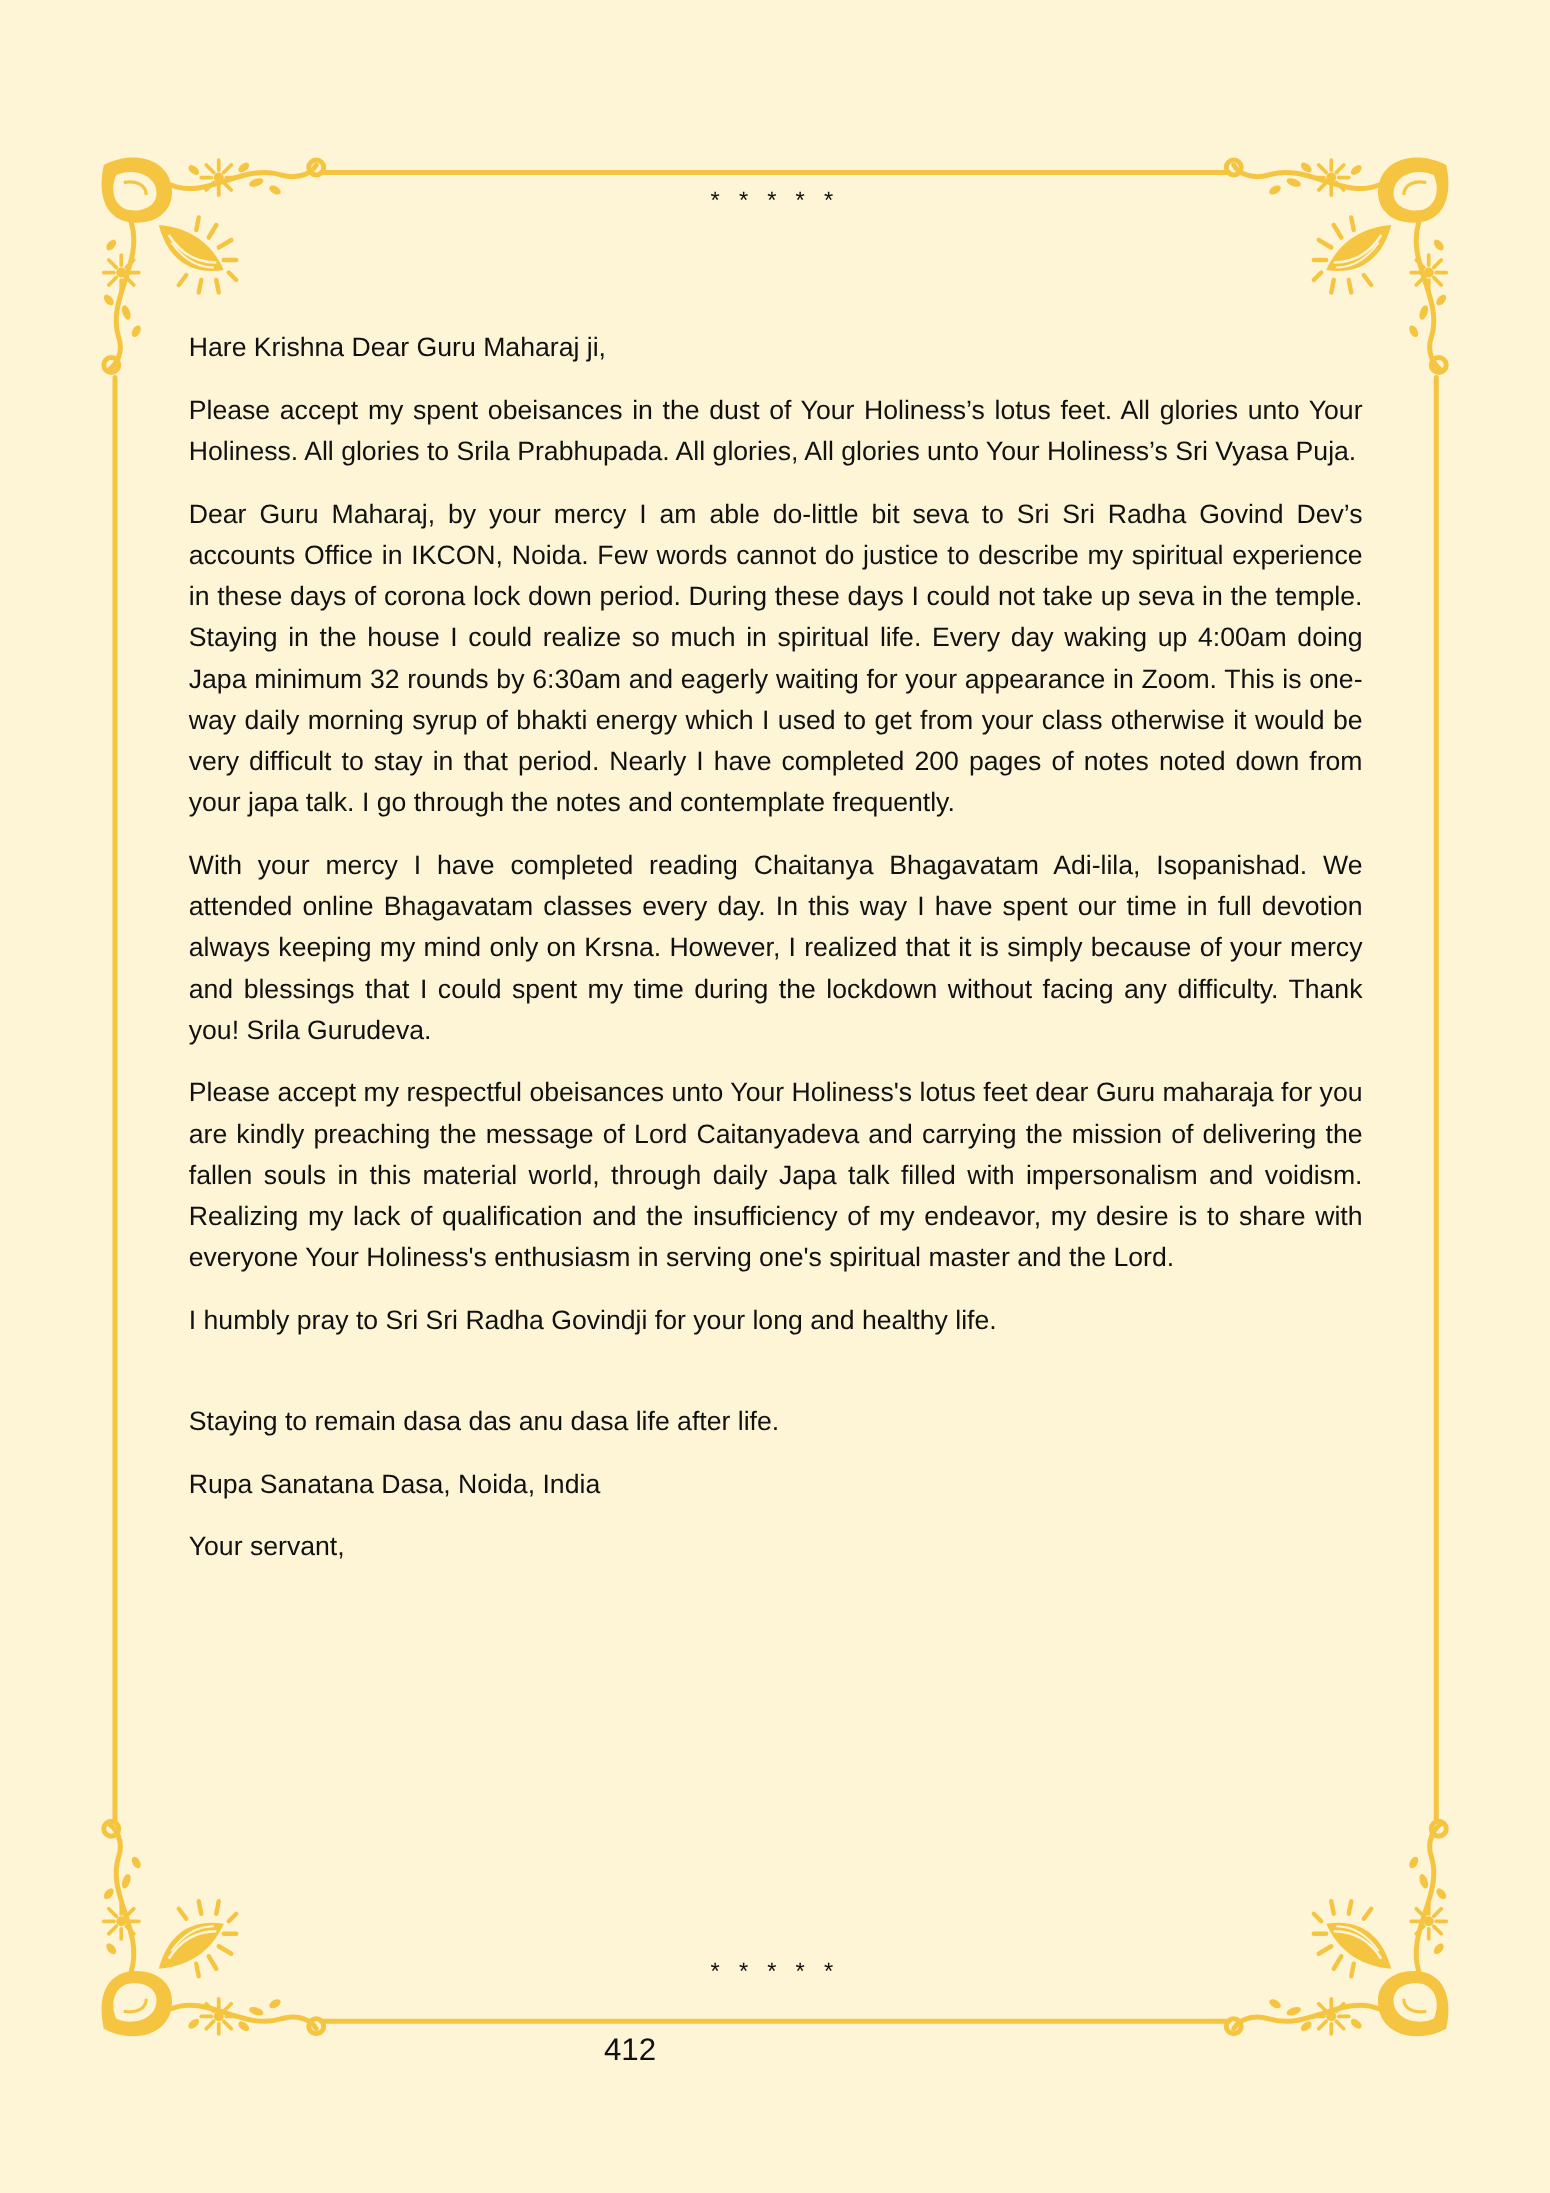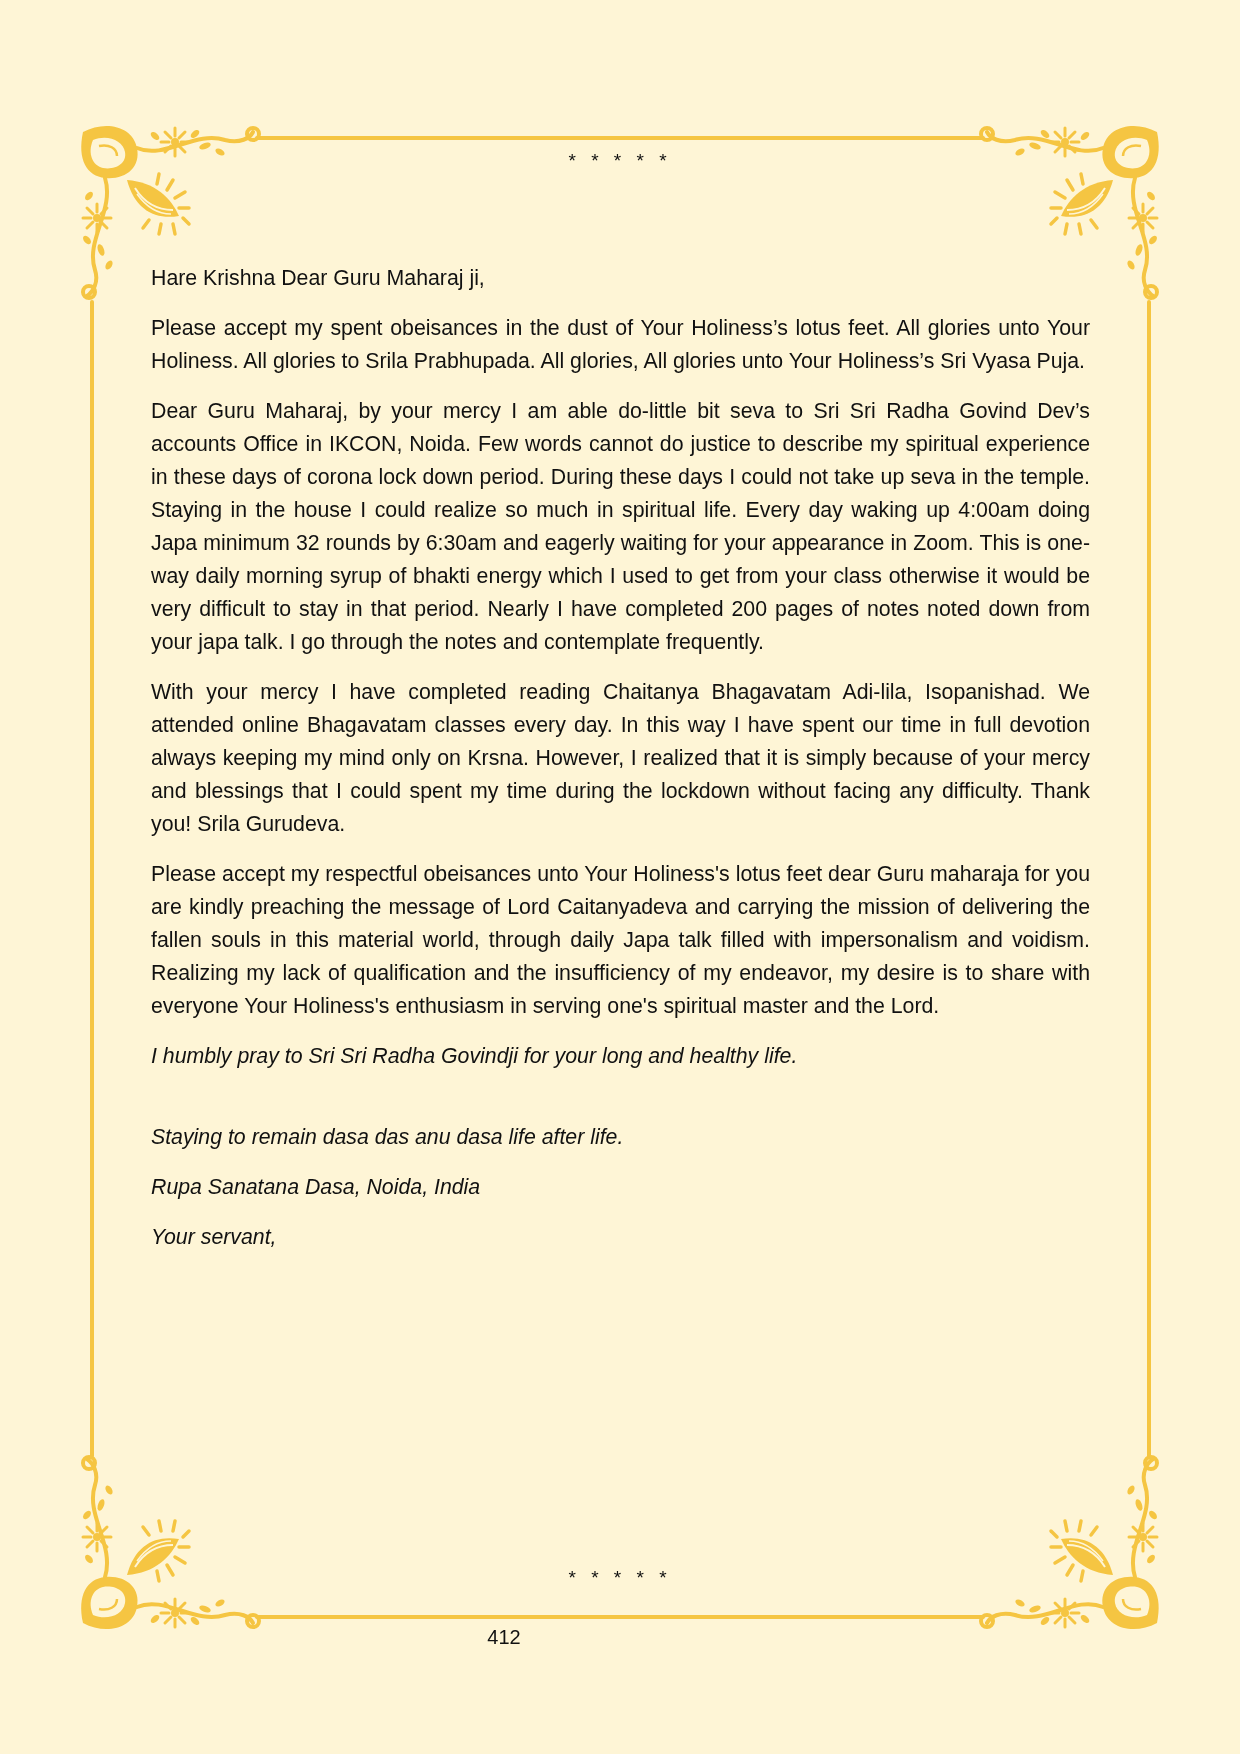--- a/index.html
+++ b/index.html
@@ -51,41 +51,41 @@
     }
     .stars.top { top: 150px; }
     .stars.bottom { top: 1567px; }
 
     .page-number {
       position: absolute;
       left: 0;
       width: 1008px;
       top: 1626px;
       text-align: center;
-      font-size: 20px;
+      font-size: 25px;
       color: #111;
     }
 
     .content {
       position: absolute;
       left: 151px;
       top: 251px;
       width: 939px;
       font-size: 21.3px;
       line-height: 33px;
       margin-top: 11px;
     }
     .content p {
       margin: 0 0 17px 0;
       text-align: justify;
       text-align-last: left;
     }
     .content p.salutation { margin-bottom: 17px; }
     .content p.gap-before { margin-top: 48px; }
-    .content p.closing { text-align: left; font-style: italic; }
+    .content p.closing { text-align: left; }
   </style>
 </head>
 <body>
 
 <div class="page">
 
   <div class="line top"></div>
   <div class="line bottom"></div>
   <div class="line left"></div>
   <div class="line right"></div>

